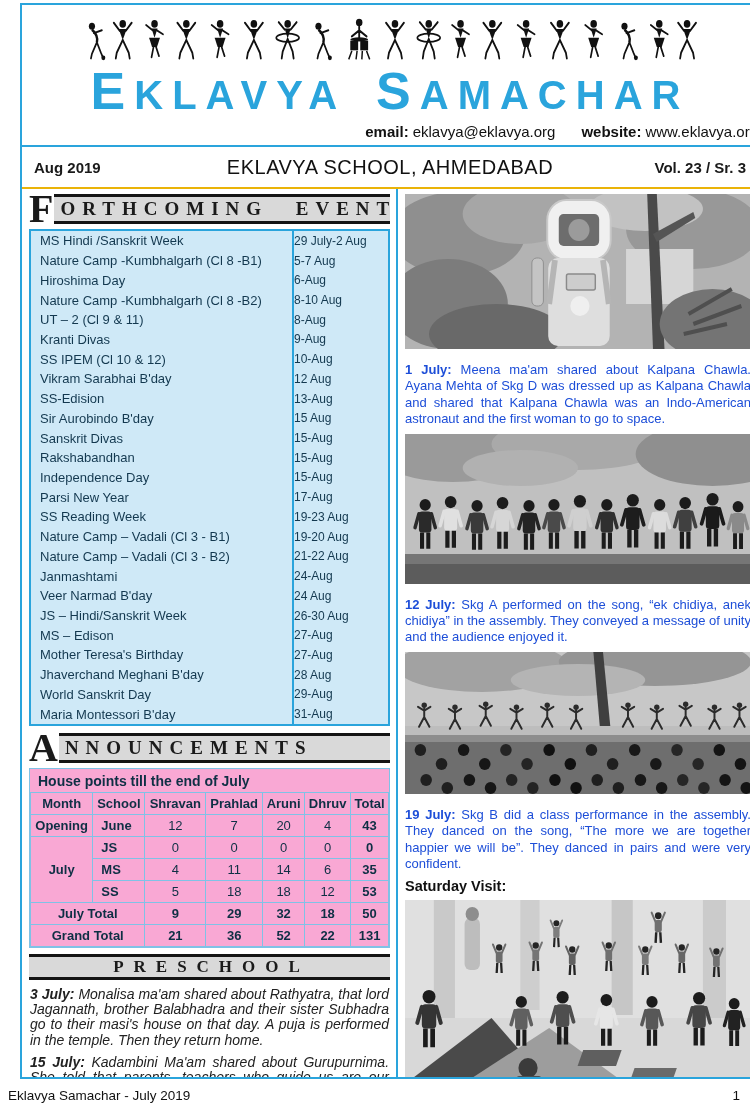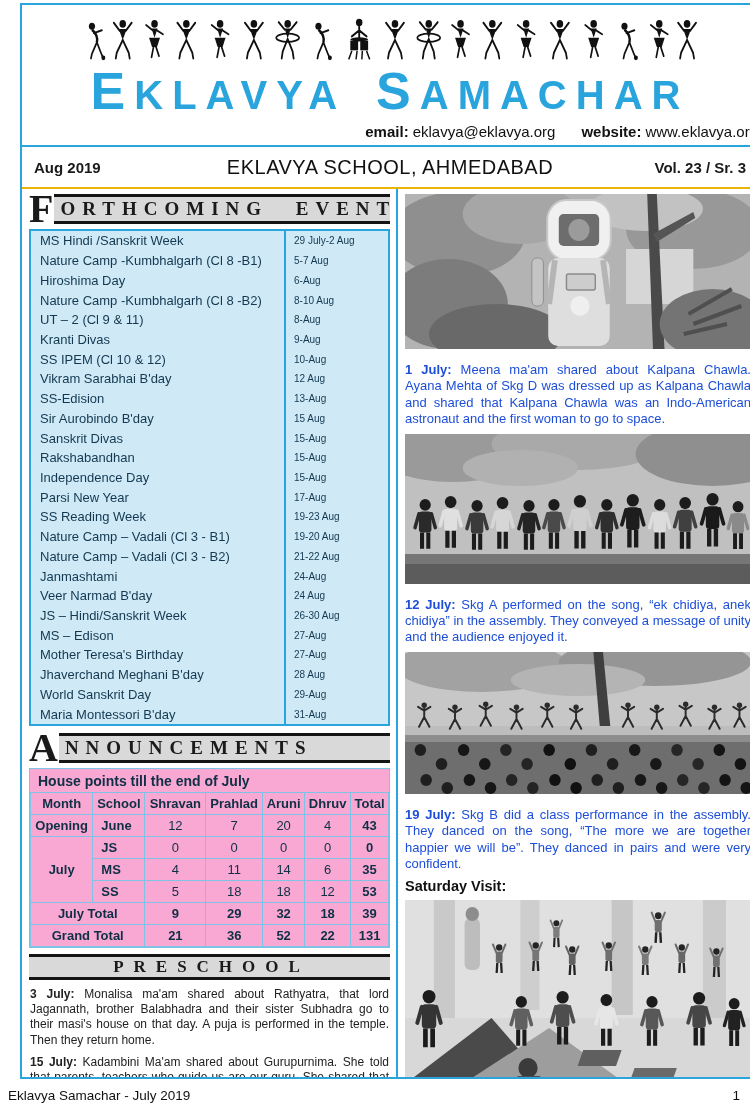--- a/index.html
+++ b/index.html
@@ -52,35 +52,35 @@
   }
   .sec-bar.centered{text-align:center;font-size:17px;letter-spacing:10px;height:18px;line-height:18px;}
   
   .events-box{
     height:497px;background:#cfe9f7;border:2px solid #2aa4dc;box-sizing:border-box;
     display:flex;flex-direction:column;justify-content:space-evenly;margin-bottom:7px;
   }
   .ev-row{display:flex;flex:1;align-items:center;}
   .ev-name{flex:1;padding:0 4px 0 9px;font-size:13px;color:#13384f;}
   .ev-date{width:94px;align-self:stretch;display:flex;align-items:center;
-    border-left:2px solid #2aa4dc;padding-left:8px;font-size:10px;color:#13384f;}
+    border-left:2px solid #2aa4dc;padding-left:0;font-size:12px;color:#13384f;}
   
   .hp-block{border:1px solid #7fc2e6;background:#f9a8d4;margin-bottom:6px;}
   .hp-title{font-weight:bold;font-size:14px;padding:4px 8px 3px;color:#0e2f44;}
   table.hp-table{width:100%;border-collapse:collapse;}
   .hp-table th,.hp-table td{
     border:1px solid #7fc2e6;font-size:13px;text-align:center;padding:3px 2px;color:#0e2f44;
   }
   .hp-table th{font-weight:bold;font-size:13px;}
   .hp-table td.lbl{font-weight:bold;}
   .hp-table td.sch{font-weight:bold;text-align:left;padding-left:8px;}
   .hp-table td.tot{font-weight:bold;}
   .hp-table tr.total-row td{font-weight:bold;}
   
-  .ps-par{font-size:12px;line-height:15.2px;text-align:justify;margin:7px 1px 0;color:#222;}
+  .ps-par{font-size:14px;line-height:15.2px;text-align:justify;margin:7px 1px 0;color:#222;font-style:italic;}
   .ps-par b{white-space:nowrap;}
   
   .photo{width:100%;display:block;background:#bdbdbd;margin-bottom:4px;}
   .caption{font-size:13px;line-height:16.4px;text-align:justify;color:#1d4ed8;margin-bottom:6px;}
   .subhead{font-weight:bold;font-size:14.5px;margin:2px 0 6px;color:#111;}
   
   .footer{
     position:absolute;left:8px;right:10px;top:1088px;
     display:flex;justify-content:space-between;font-size:13.5px;color:#111;
   }
@@ -352,21 +352,21 @@
               <td>18</td>
               <td>12</td>
               <td class="tot">53</td>
             </tr>
             <tr class="total-row">
               <td colspan="2" class="lbl">July Total</td>
               <td>9</td>
               <td>29</td>
               <td>32</td>
               <td>18</td>
-              <td class="tot">39</td>
+              <td class="tot">50</td>
             </tr>
             <tr class="total-row">
               <td colspan="2" class="lbl">Grand Total</td>
               <td>21</td>
               <td>36</td>
               <td>52</td>
               <td>22</td>
               <td class="tot">131</td>
             </tr>
           </tbody>

